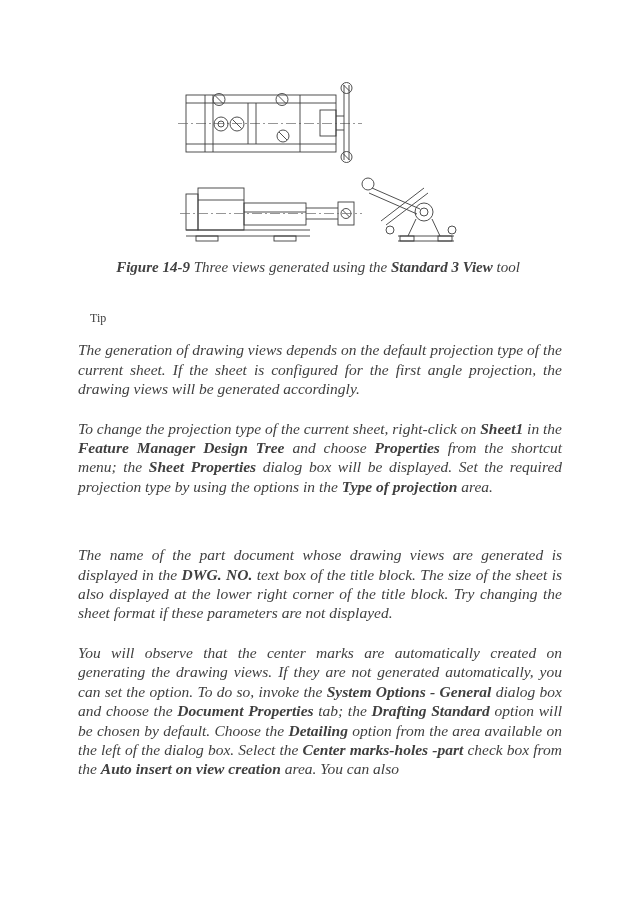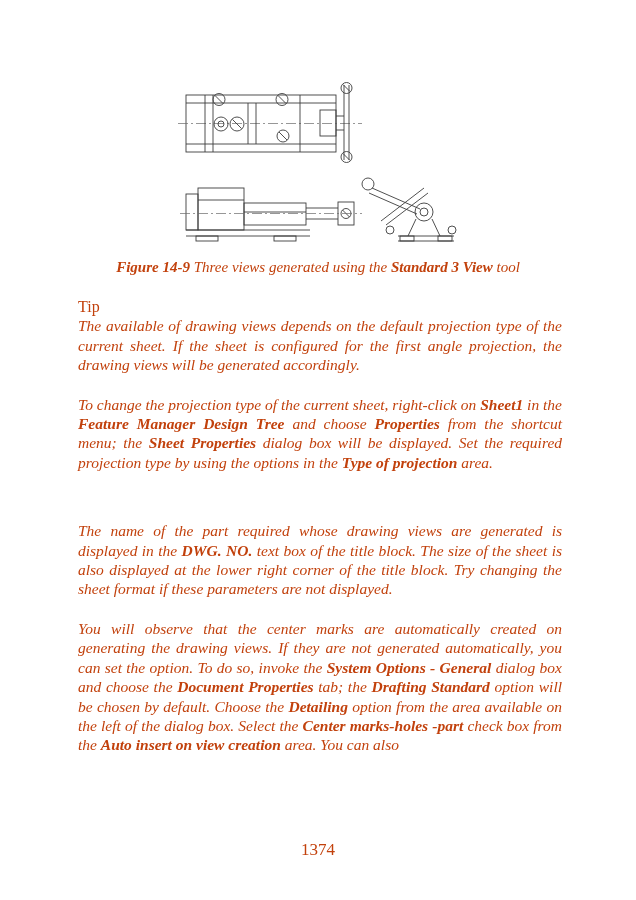--- a/index.html
+++ b/index.html
@@ -3,21 +3,21 @@
 <meta charset="utf-8">
 <style>
   * { box-sizing: border-box; }
   html, body { margin: 0; padding: 0; background: #ffffff; }
   .page {
     position: relative;
     width: 636px;
     height: 900px;
     background: #ffffff;
     font-family: "Liberation Serif", serif;
-    color: #c2410c;
+    color: #404040;
     overflow: hidden;
   }
   .figure-wrap { position: absolute; top: 72px; left: 0; width: 636px; }
   .figure-wrap svg { display: block; }
   .drawing line, .drawing rect, .drawing circle, .drawing path, .drawing polyline {
     stroke: #3c3c3c; stroke-width: 0.9; fill: none;
   }
   .drawing .cl { stroke: #6a6a6a; stroke-width: 0.7; stroke-dasharray: 10 3 2 3; }
   .caption {
     text-align: center;
@@ -28,24 +28,24 @@
   .caption .b { font-weight: bold; }
   .body-text {
     position: absolute;
     top: 297px;
     left: 78px;
     width: 484px;
     font-size: 15.5px;
     line-height: 19.4px;
   }
   .heading {
-    font-size: 16px;
+    font-size: 12px;
     font-weight: normal;
     font-style: normal;
-    margin: 0;
+    margin: 12px;
   }
   .para {
     margin: 0;
     font-style: italic;
     text-align: justify;
   }
   .para .b { font-weight: bold; }
   .para-gap { margin-top: 20px; }
   .section-note { margin-top: 49px; }
   .note-first { margin-top: 14px; }
@@ -134,26 +134,25 @@
         <circle cx="452" cy="158" r="4"></circle>
       </g>
     </svg>
     <figcaption class="caption"><span class="b">Figure 14-9</span><span> Three views generated using the </span><span class="b">Standard 3 View</span><span> tool</span></figcaption>
   </figure>
 
   <div class="body-text">
 
     <section>
       <h3 class="heading">Tip</h3>
-      <p class="para"><span>The available of drawing views depends on the default projection type of the current sheet. If the sheet is configured for the first angle projection, the drawing views will be generated accordingly.</span></p>
+      <p class="para"><span>The generation of drawing views depends on the default projection type of the current sheet. If the sheet is configured for the first angle projection, the drawing views will be generated accordingly.</span></p>
       <p class="para para-gap"><span>To change the projection type of the current sheet, right-click on </span><span class="b">Sheet1</span><span> in the </span><span class="b">Feature Manager Design Tree</span><span> and choose </span><span class="b">Properties</span><span> from the shortcut menu; the </span><span class="b">Sheet Properties</span><span> dialog box will be displayed. Set the required projection type by using the options in the </span><span class="b">Type of projection</span><span> area.</span></p>
     </section>
 
     <section class="section-note">
-      <p class="para note-first"><span>The name of the part required whose drawing views are generated is displayed in the </span><span class="b">DWG. NO.</span><span> text box of the title block. The size of the sheet is also displayed at the lower right corner of the title block. Try changing the sheet format if these parameters are not displayed.</span></p>
+      <p class="para note-first"><span>The name of the part document whose drawing views are generated is displayed in the </span><span class="b">DWG. NO.</span><span> text box of the title block. The size of the sheet is also displayed at the lower right corner of the title block. Try changing the sheet format if these parameters are not displayed.</span></p>
       <p class="para para-gap"><span>You will observe that the center marks are automatically created on generating the drawing views. If they are not generated automatically, you can set the option. To do so, invoke the </span><span class="b">System Options - General</span><span> dialog box and choose the </span><span class="b">Document Properties</span><span> tab; the </span><span class="b">Drafting Standard</span><span> option will be chosen by default. Choose the </span><span class="b">Detailing</span><span> option from the area available on the left of the dialog box. Select the </span><span class="b">Center marks-holes -part</span><span> check box from the </span><span class="b">Auto insert on view creation</span><span> area. You can also</span></p>
     </section>
 
   </div>
 
-  <div class="page-number">1374</div>
 
 </div>
 
 </body></html>

